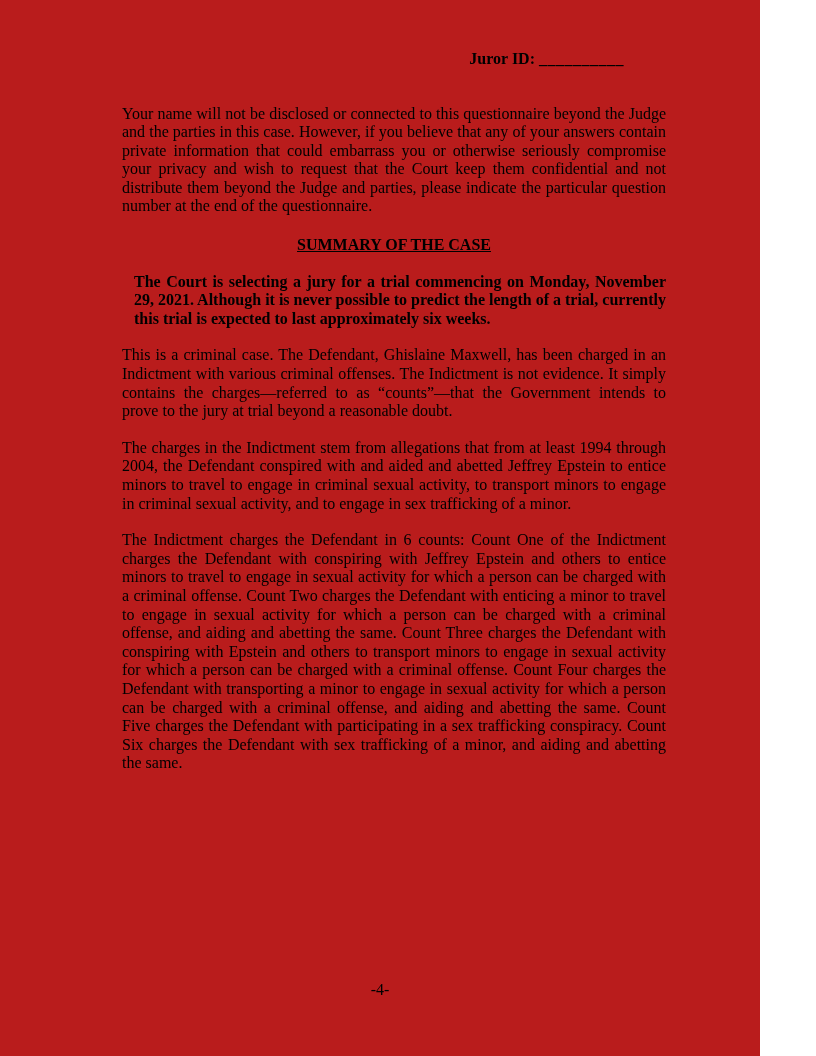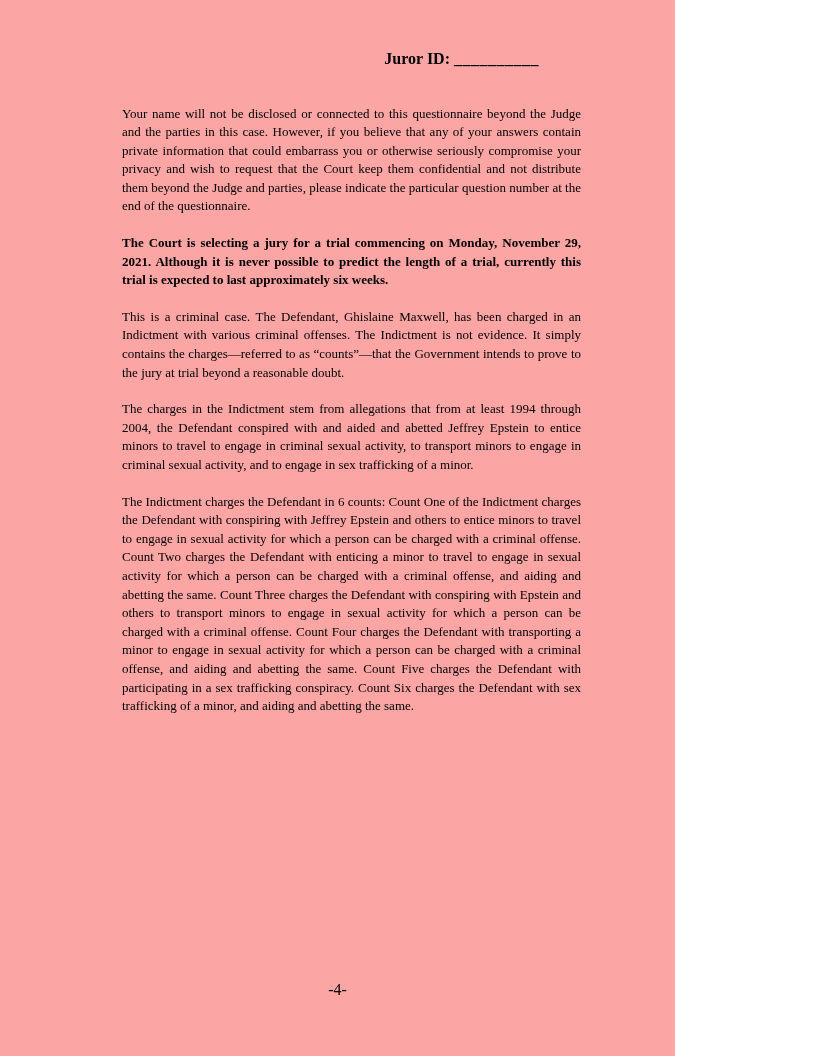--- a/index.html
+++ b/index.html
@@ -9,48 +9,49 @@
     background: #ffffff;
   }
   body {
     width: 816px;
     height: 1056px;
     font-family: "Liberation Serif", "DejaVu Serif", serif;
     color: #000000;
   }
   .page {
     position: relative;
-    width: 675px;
+    width: 760px;
     height: 1056px;
     box-sizing: border-box;
     padding: 50px 94px 0 122px;
-    background: #fca5a5;
+    background: #b91c1c;
     overflow: hidden;
   }
   .juror-id-line {
     text-align: right;
     padding-right: 42px;
     font-size: 16px;
     line-height: 18.5px;
     font-weight: bold;
     margin: 0 0 36px 0;
     white-space: nowrap;
   }
   .juror-id-line .blank {
     font-weight: bold;
     letter-spacing: 0.5px;
   }
   p.doc-para {
-    font-size: 13px;
+    font-size: 16px;
     line-height: 18.6px;
     text-align: justify;
     margin: 0 0 18px 0;
   }
   p.doc-para.bold {
     font-weight: bold;
+    margin-left: 12px;
   }
   h2.section-heading {
     font-size: 16px;
     line-height: 18.6px;
     font-weight: bold;
     text-decoration: underline;
     text-align: center;
     margin: 20px 0 18px 0;
   }
   .page-footer {
@@ -68,20 +69,21 @@
 
 <div class="page">
 
   <div class="juror-id-line">
     <span>Juror ID:</span>
     <span class="blank">__________</span>
   </div>
 
   <p class="doc-para">Your name will not be disclosed or connected to this questionnaire beyond the Judge and the parties in this case.  However, if you believe that any of your answers contain private information that could embarrass you or otherwise seriously compromise your privacy and wish to request that the Court keep them confidential and not distribute them beyond the Judge and parties, please indicate the particular question number at the end of the questionnaire.</p>
 
+  <h2 class="section-heading">SUMMARY OF THE CASE</h2>
 
   <p class="doc-para bold">The Court is selecting a jury for a trial commencing on Monday, November 29, 2021.  Although it is never possible to predict the length of a trial, currently this trial is expected to last approximately six weeks.</p>
 
   <p class="doc-para">This is a criminal case.  The Defendant, Ghislaine Maxwell, has been charged in an Indictment with various criminal offenses.  The Indictment is not evidence.  It simply contains the charges—referred to as “counts”—that the Government intends to prove to the jury at trial beyond a reasonable doubt.</p>
 
   <p class="doc-para">The charges in the Indictment stem from allegations that from at least 1994 through 2004, the Defendant conspired with and aided and abetted Jeffrey Epstein to entice minors to travel to engage in criminal sexual activity, to transport minors to engage in criminal sexual activity, and to engage in sex trafficking of a minor.</p>
 
   <p class="doc-para">The Indictment charges the Defendant in 6 counts:  Count One of the Indictment charges the Defendant with conspiring with Jeffrey Epstein and others to entice minors to travel to engage in sexual activity for which a person can be charged with a criminal offense.  Count Two charges the Defendant with enticing a minor to travel to engage in sexual activity for which a person can be charged with a criminal offense, and aiding and abetting the same.  Count Three charges the Defendant with conspiring with Epstein and others to transport minors to engage in sexual activity for which a person can be charged with a criminal offense.  Count Four charges the Defendant with transporting a minor to engage in sexual activity for which a person can be charged with a criminal offense, and aiding and abetting the same.  Count Five charges the Defendant with participating in a sex trafficking conspiracy.  Count Six charges the Defendant with sex trafficking of a minor, and aiding and abetting the same.</p>
 
 

